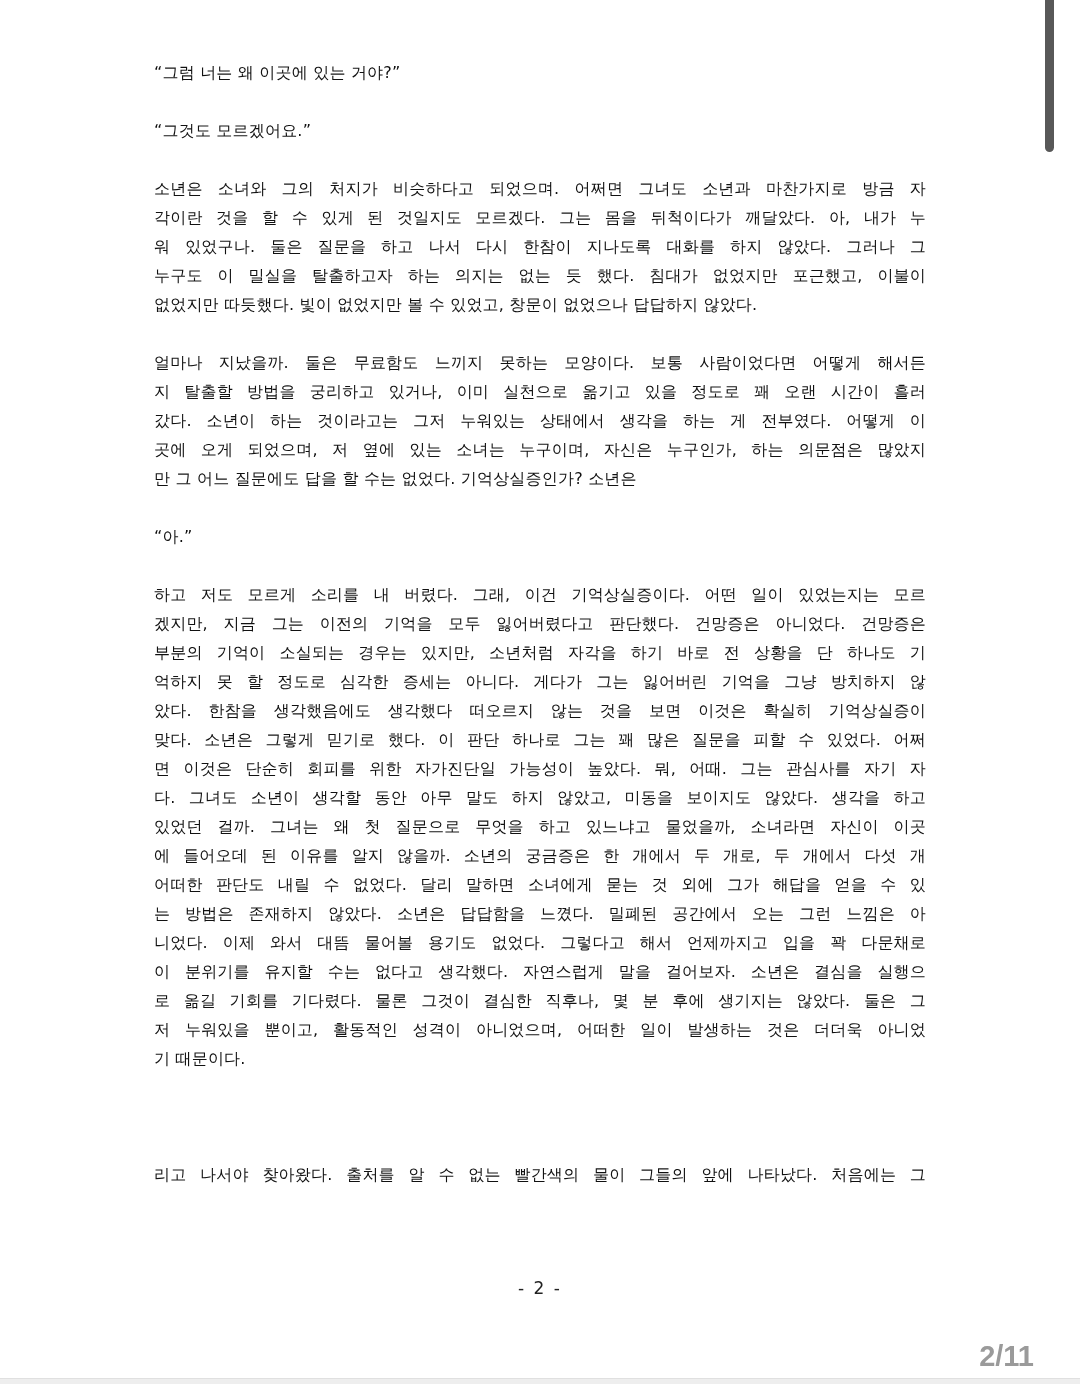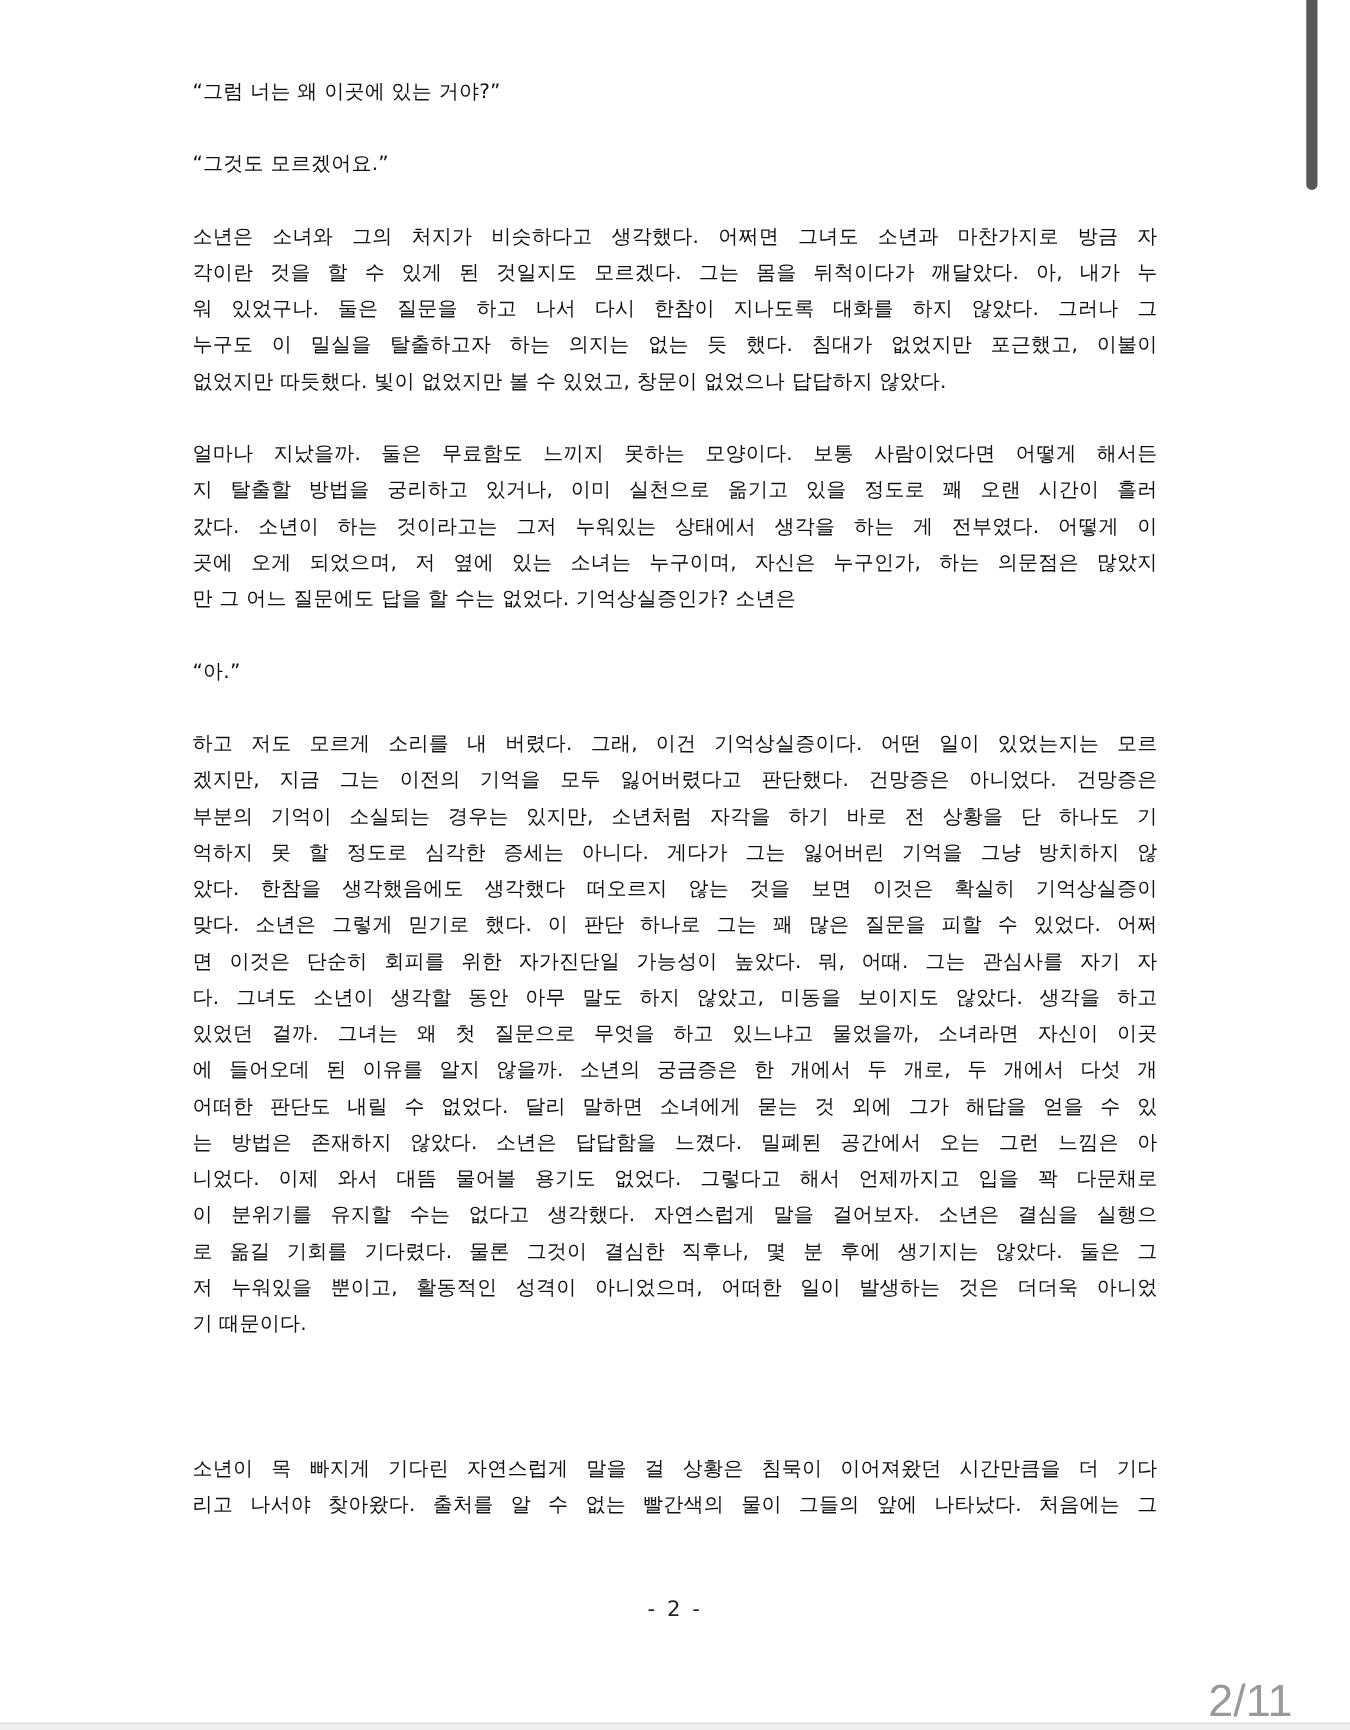--- a/index.html
+++ b/index.html
@@ -58,23 +58,23 @@
       text-align: center;
       font-size: 17px;
       letter-spacing: 2px;
       color: #222;
     }
     .page-indicator {
       position: absolute;
       right: 46px;
       top: 1340px;
       font-family: "Liberation Sans", sans-serif;
-      font-size: 36px;
+      font-size: 29px;
       color: #9a9a9a;
-      font-weight: 400;
+      font-weight: 700;
     }
     .scrollbar-thumb {
       position: absolute;
       left: 1045px;
       top: 0;
       width: 9px;
       height: 152px;
       background: #585858;
       border-radius: 0 0 5px 5px;
     }
@@ -96,21 +96,21 @@
 
     <div class="para" style="top:58px">
       <span class="ln last">“그럼 너는 왜 이곳에 있는 거야?”</span>
     </div>
 
     <div class="para" style="top:116px">
       <span class="ln last">“그것도 모르겠어요.”</span>
     </div>
 
     <div class="para" style="top:174px">
-      <span class="ln">소년은 소녀와 그의 처지가 비슷하다고 생각했다. 어쩌면 그녀도 소년과 마찬가지로 방금 자</span>
+      <span class="ln">소년은 소녀와 그의 처지가 비슷하다고 되었으며. 어쩌면 그녀도 소년과 마찬가지로 방금 자</span>
       <span class="ln">각이란 것을 할 수 있게 된 것일지도 모르겠다. 그는 몸을 뒤척이다가 깨달았다. 아, 내가 누</span>
       <span class="ln">워 있었구나. 둘은 질문을 하고 나서 다시 한참이 지나도록 대화를 하지 않았다. 그러나 그</span>
       <span class="ln">누구도 이 밀실을 탈출하고자 하는 의지는 없는 듯 했다. 침대가 없었지만 포근했고, 이불이</span>
       <span class="ln last">없었지만 따듯했다. 빛이 없었지만 볼 수 있었고, 창문이 없었으나 답답하지 않았다.</span>
     </div>
 
     <div class="para" style="top:348px">
       <span class="ln">얼마나 지났을까. 둘은 무료함도 느끼지 못하는 모양이다. 보통 사람이었다면 어떻게 해서든</span>
       <span class="ln">지 탈출할 방법을 궁리하고 있거나, 이미 실천으로 옮기고 있을 정도로 꽤 오랜 시간이 흘러</span>
       <span class="ln">갔다. 소년이 하는 것이라고는 그저 누워있는 상태에서 생각을 하는 게 전부였다. 어떻게 이</span>
@@ -136,21 +136,20 @@
       <span class="ln">어떠한 판단도 내릴 수 없었다. 달리 말하면 소녀에게 묻는 것 외에 그가 해답을 얻을 수 있</span>
       <span class="ln">는 방법은 존재하지 않았다. 소년은 답답함을 느꼈다. 밀폐된 공간에서 오는 그런 느낌은 아</span>
       <span class="ln">니었다. 이제 와서 대뜸 물어볼 용기도 없었다. 그렇다고 해서 언제까지고 입을 꽉 다문채로</span>
       <span class="ln">이 분위기를 유지할 수는 없다고 생각했다. 자연스럽게 말을 걸어보자. 소년은 결심을 실행으</span>
       <span class="ln">로 옮길 기회를 기다렸다. 물론 그것이 결심한 직후나, 몇 분 후에 생기지는 않았다. 둘은 그</span>
       <span class="ln">저 누워있을 뿐이고, 활동적인 성격이 아니었으며, 어떠한 일이 발생하는 것은 더더욱 아니었</span>
       <span class="ln last">기 때문이다.</span>
     </div>
 
     <div class="para" style="top:1160px">
-      <span class="ln">소년이 목 빠지게 기다린 자연스럽게 말을 걸 상황은 침묵이 이어져왔던 시간만큼을 더 기다</span>
       <span class="ln">리고 나서야 찾아왔다. 출처를 알 수 없는 빨간색의 물이 그들의 앞에 나타났다. 처음에는 그</span>
     </div>
 
     <div class="page-number">- 2 -</div>
   </div>
 
   <div class="page-indicator">2/11</div>
   <div class="scrollbar-thumb"></div>
   <div class="bottom-bar"></div>
 </div>

